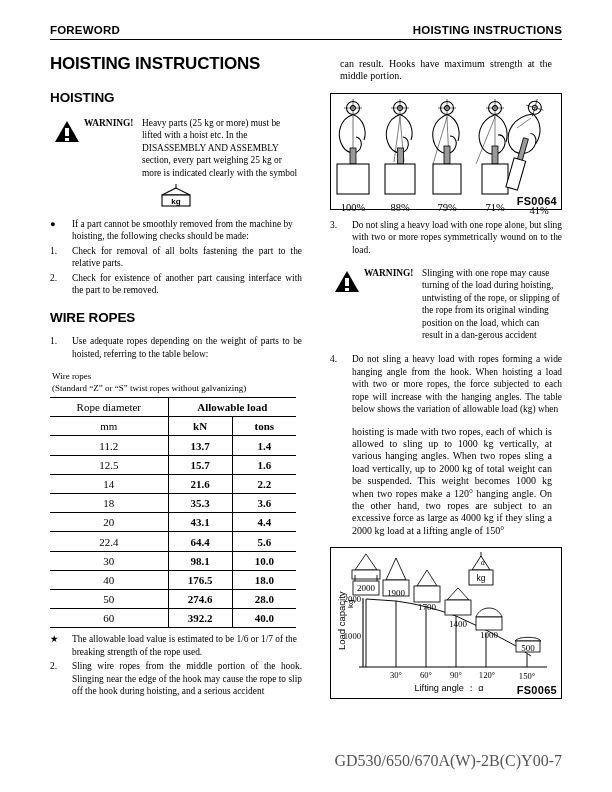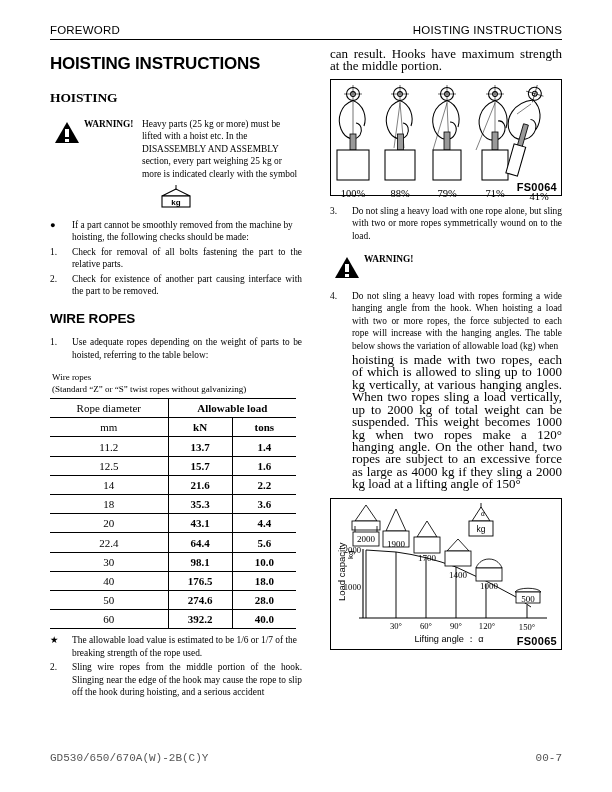--- a/index.html
+++ b/index.html
@@ -11,42 +11,42 @@
     position:relative;
     overflow:hidden;
   }
   .page{position:absolute;left:0;top:0;width:612px;height:792px;}
 
   
   .runhead{
     position:absolute;left:50px;top:24px;width:512px;
     display:flex;justify-content:space-between;align-items:flex-end;
     font-family:"Liberation Sans", sans-serif;
-    font-weight:normal;font-size:11.5px;letter-spacing:.2px;
+    font-weight:bold;font-size:11.5px;letter-spacing:.2px;
     padding-bottom:3px;border-bottom:1.6px solid #000;
   }
 
   
   .col-left{position:absolute;left:50px;top:48px;width:252px;}
   .col-right{position:absolute;left:330px;top:48px;width:232px;}
 
   h1.title{
     font-family:"Liberation Sans", sans-serif;
     font-weight:bold;font-size:17px;margin:6px 0 16px 0;letter-spacing:-.2px;
   }
   h2.sec{
-    font-family:Liberation Serif, serif;
+    font-family:Liberation Sans, sans-serif;
     font-weight:bold;font-size:13.5px;margin:0 0 12px 0;letter-spacing:-.1px;
   }
   h2.sec2{
     font-family:"Liberation Sans", sans-serif;
     font-weight:bold;font-size:13.5px;margin:14px 0 10px 0;letter-spacing:-.1px;
   }
 
-  p.body{font-size:13px;line-height:12.4px;margin:0;text-align:justify;}
+  p.body{font-size:10px;line-height:12.4px;margin:10px;text-align:justify;}
 
   
   .warnwrap{display:flex;margin:0 0 4px 0;}
   .warn-icon{width:34px;flex:0 0 34px;padding-top:4px;}
   .tri{
     width:0;height:0;margin:0 auto;
     border-left:12px solid transparent;
     border-right:12px solid transparent;
     border-bottom:21px solid #000;
     position:relative;
@@ -103,23 +103,23 @@
     font-weight:bold;font-size:11px;letter-spacing:.3px;
   }
 
   
   .chart{position:relative;width:100%;height:100%;}
   .chart svg{display:block;}
 
   
   .footer{
     position:absolute;left:50px;top:752px;width:512px;
-    display:flex;justify-content:space-between;
-    font-family:Liberation Mono, monospace;
-    font-size:11px;color:#555;
+    display:flex;justify-content:flex-end;
+    font-family:Liberation Serif, serif;
+    font-size:16px;color:#555;
   }
 </style>
 </head>
 <body>
 
 <div class="page">
 
   <div class="runhead">
     <span>FOREWORD</span>
     <span>HOISTING INSTRUCTIONS</span>
@@ -346,20 +346,21 @@
       <span class="txt">Do not sling a heavy load with one rope alone, but sling with two or more ropes symmetrically wound on to the load.</span>
     </div>
 
     <div style="height:9px"></div>
 
     <div class="warnwrap">
       <div class="warn-icon">
         <div class="tri"></div>
       </div>
       <div class="warn-label">WARNING!</div>
+      <div class="warn-text">Slinging with one rope may cause turning of the load during hoisting, untwisting of the rope, or slipping of the rope from its original winding position on the load, which can result in a dan-gerous accident</div>
     </div>
 
     <div style="height:8px"></div>
 
     <div class="li">
       <span class="mark">4.</span>
       <span class="txt">Do not sling a heavy load with ropes forming a wide hanging angle from the hook. When hoisting a load with two or more ropes, the force subjected to each rope will increase with the hanging angles. The table below shows the variation of allowable load (kg) when</span>
     </div>
     <p class="body" style="margin-left:22px;">hoisting is made with two ropes, each of which is allowed to sling up to 1000 kg vertically, at various hanging angles. When two ropes sling a load vertically, up to 2000 kg of total weight can be suspended. This weight becomes 1000 kg when two ropes make a 120° hanging angle. On the other hand, two ropes are subject to an excessive force as large as 4000 kg if they sling a 2000 kg load at a lifting angle of 150°</p>
 

